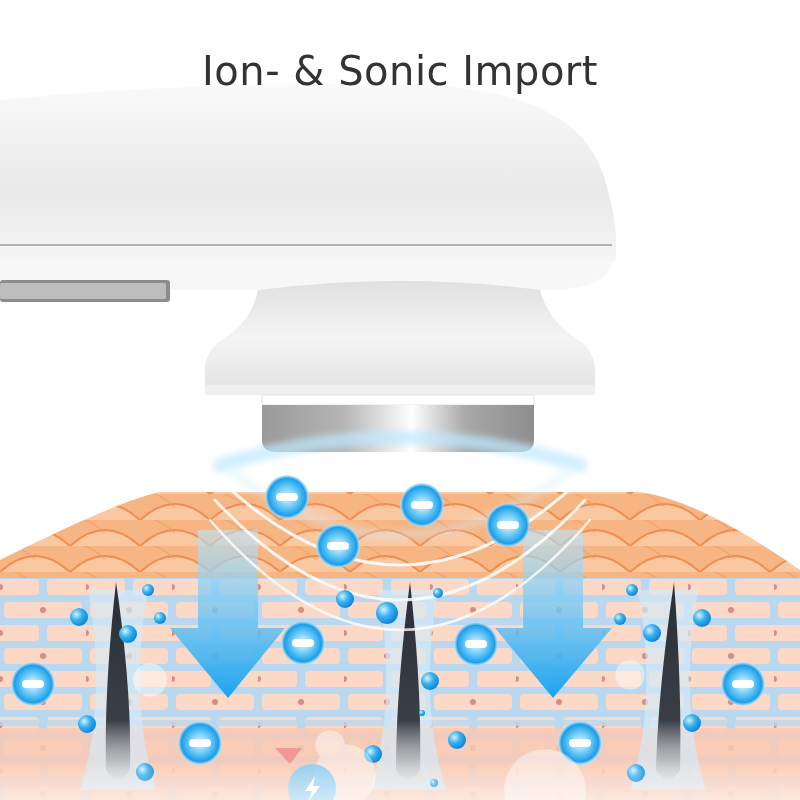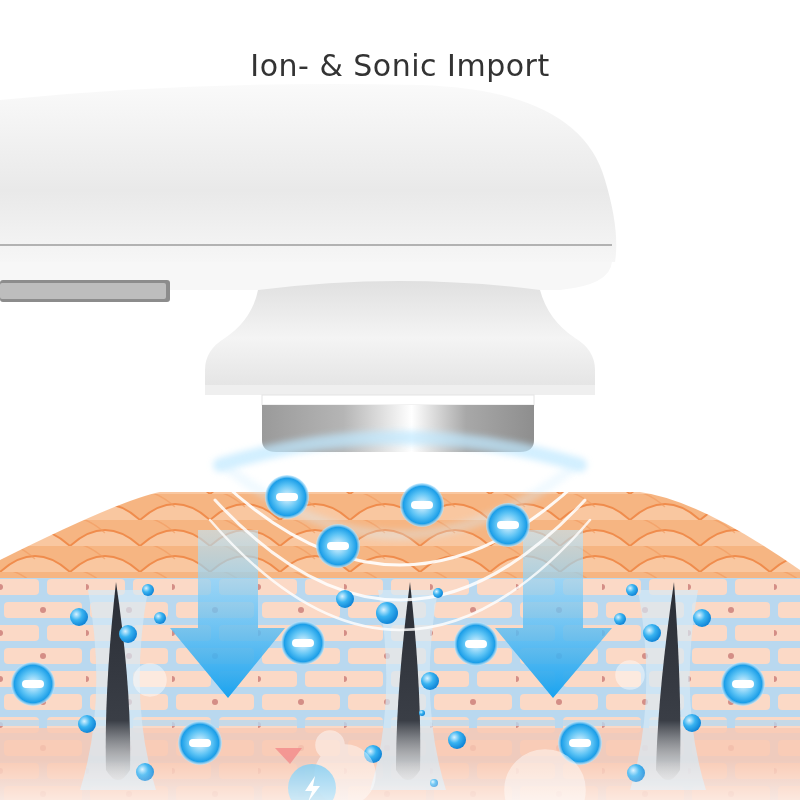--- a/index.html
+++ b/index.html
@@ -1,17 +1,17 @@
 <!DOCTYPE html>
 <html><head>
 <meta charset="utf-8">
 <style>
   html, body { margin:0; padding:0; background:#ffffff; }
   body { width:800px; height:800px; overflow:hidden; position:relative; font-family:"Liberation Sans", sans-serif; }
-  .title { position:absolute; top:48px; left:0; width:800px; text-align:center; font-family:"DejaVu Sans", sans-serif; font-size:30px; color:#333333; letter-spacing:0.5px; z-index:5; }
+  .title { position:absolute; top:48px; left:0; width:800px; text-align:center; font-family:"DejaVu Sans", sans-serif; font-size:40px; color:#333333; letter-spacing:0.5px; z-index:5; }
   svg.scene { position:absolute; left:0; top:0; }
 </style>
 </head>
 <body>
 
 <div class="title">Ion- &amp; Sonic Import</div>
 
 <svg class="scene" width="800" height="800" viewBox="0 0 800 800">
   <defs>
     <linearGradient id="bodyG" x1="0" y1="0" x2="0" y2="1">

